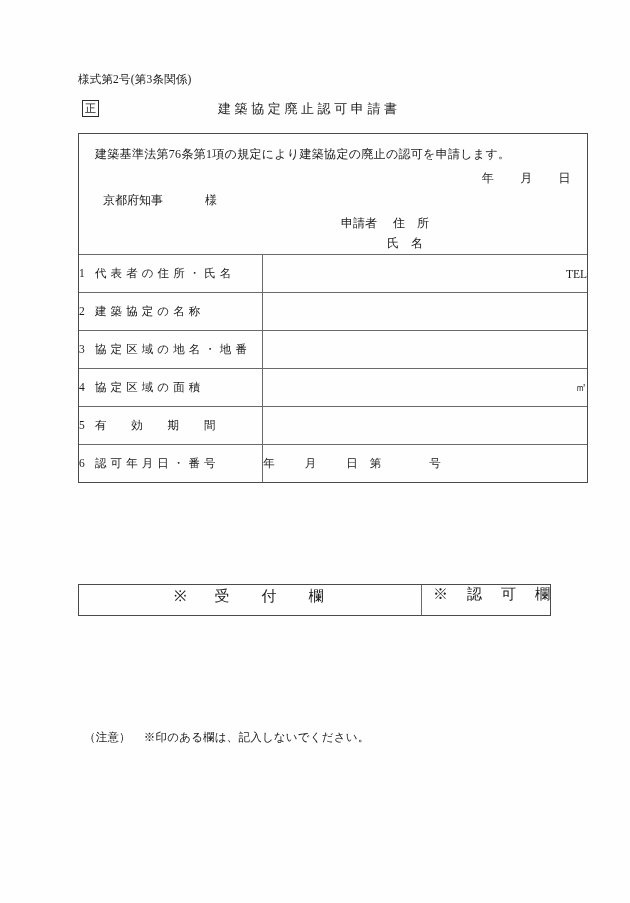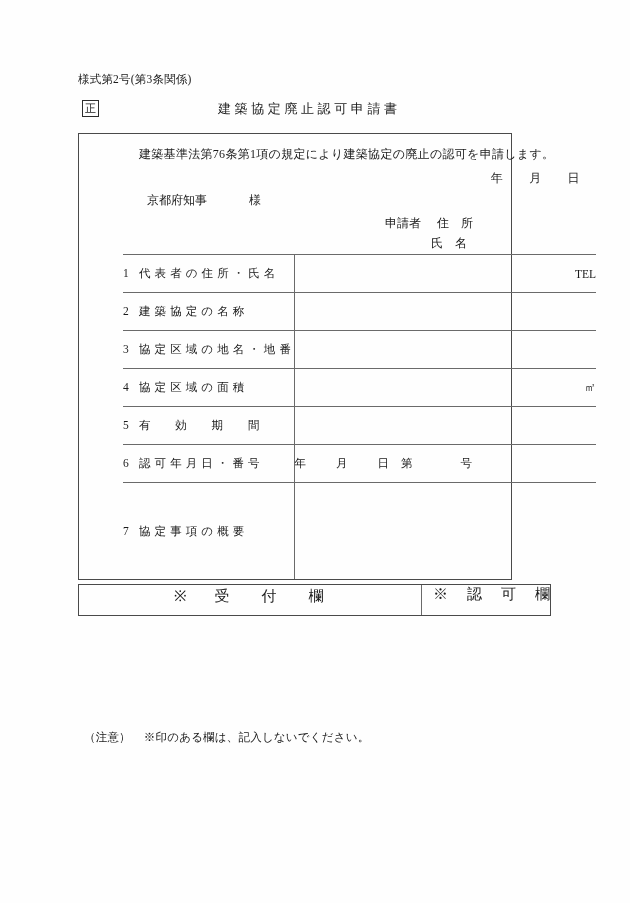--- a/index.html
+++ b/index.html
@@ -58,25 +58,24 @@
     font-size: 13px;
     letter-spacing: 3.6px;
     white-space: nowrap;
   }
 
   
   .main-table {
     position: absolute;
     left: 78px;
     top: 133px;
-    width: 434px;
+    width: 510px;
     border: 1px solid #4a4a4a;
     border-collapse: collapse;
     box-sizing: border-box;
-    padding-left: 44px;
   }
   .main-table table {
     width: 100%;
     border-collapse: collapse;
     table-layout: fixed;
   }
   .main-table td {
     border: 1px solid #6a6a6a;
     padding: 0;
     vertical-align: middle;
@@ -302,26 +301,20 @@
 
         <tr>
           <td class="lbl">
             <span class="num">6</span><span class="jt-tight">認 可 年 月 日 ・ 番 号</span>
           </td>
           <td class="val row6-val">
             <span>年</span><span class="g1"></span><span>月</span><span class="g2"></span><span>日</span><span class="g3"></span><span>第</span><span class="g4"></span><span>号</span>
           </td>
         </tr>
 
-        <tr>
-          <td class="lbl row7-lbl">
-            <span class="num">7</span><span class="jt-tight">協 定 事 項 の 概 要</span>
-          </td>
-          <td class="val row7-val"></td>
-        </tr>
       </tbody>
     </table>
   </div>
 
   <div class="bottom-table">
     <table>
       <colgroup>
           <col style="width:171px">
           <col style="width:171px">
           <col style="width:131px">

